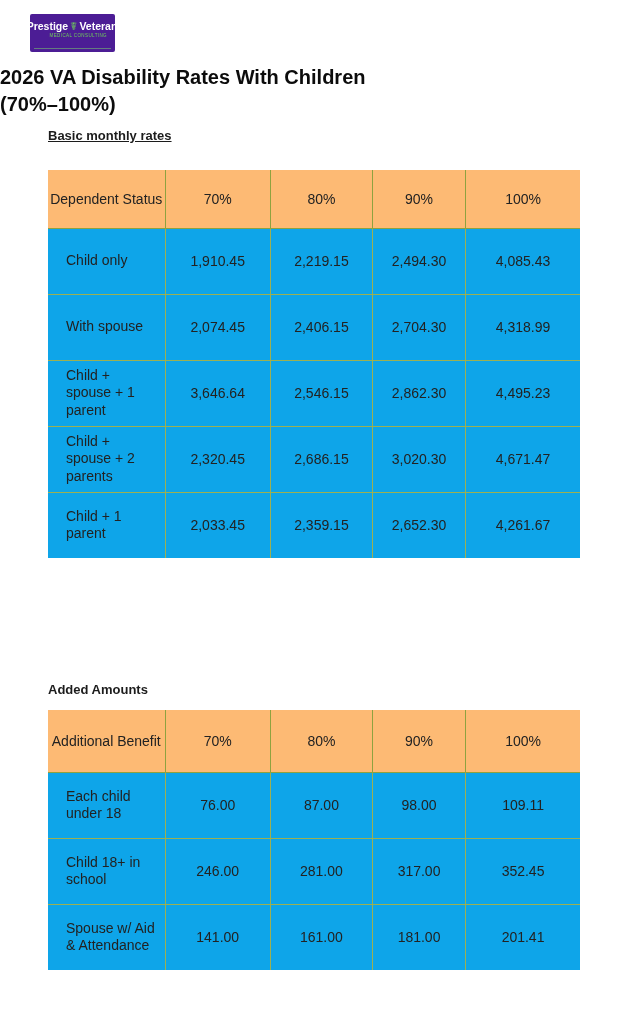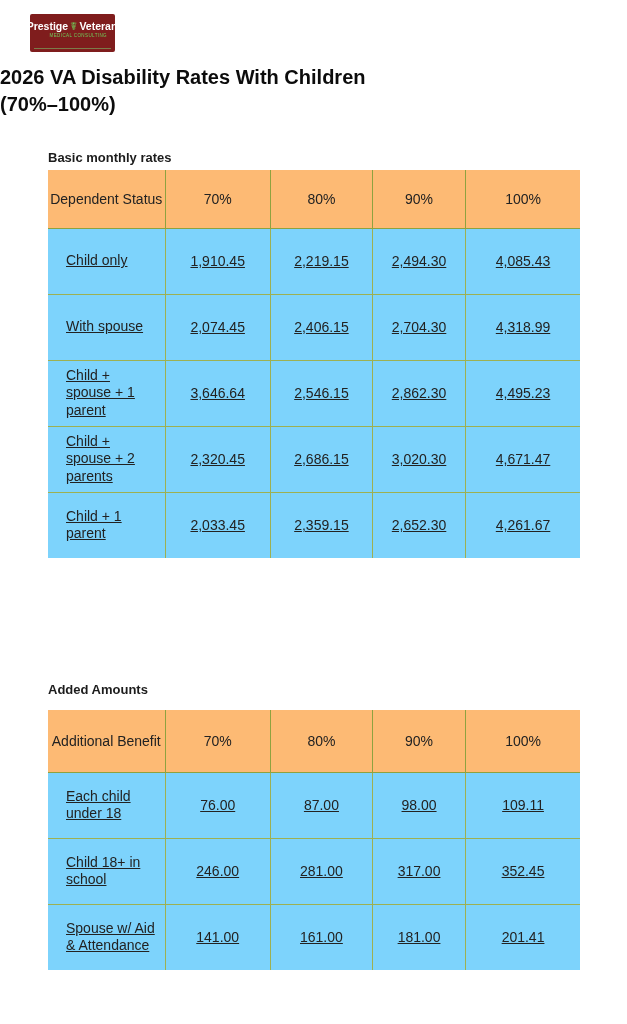--- a/index.html
+++ b/index.html
@@ -9,21 +9,21 @@
     position: relative;
     font-family: "Liberation Sans", sans-serif;
     color: #222;
     overflow: hidden;
   }
 
   
   .logo {
     position: absolute; left: 30px; top: 14px;
     width: 85px; height: 38px;
-    background: #7f1d1d;
+    background: #4c1d95;
     border-radius: 2px;
     padding: 7px 5px 3px 4px;
   }
   .logo-row {
     display: flex; align-items: center; justify-content: center;
     gap: 2px;
     color: #ffffff; font-weight: bold; font-size: 10.5px; line-height: 11px;
     white-space: nowrap;
   }
   .caduceus { color: #6fcf5a; font-size: 11px; font-weight: normal; }
@@ -41,21 +41,21 @@
     position: absolute; top: 64px; left: 0; right: 0;
     font-size: 20px; line-height: 27px; font-weight: bold;
     color: #0c0c0c;
   }
 
   
   .section-label {
     position: absolute; left: 48px;
     font-size: 13px; font-weight: bold; color: #1c1c1c;
   }
-  .section-label.first  { top: 150px; }
+  .section-label.first  { top: 128px; text-decoration: underline; }
   .section-label.second { top: 682px; }
 
   
   table.rates {
     position: absolute; left: 48px;
     width: 532px;
     border-collapse: collapse;
     table-layout: fixed;
   }
   table.rates.first  { top: 170px; }
@@ -76,23 +76,22 @@
     vertical-align: middle;
   }
   table.rates thead th {
     background: #fdba74;
     border-color: #8ea23f;
     height: 58px;
     line-height: 1.3;
   }
   table.rates.second thead th { height: 62px; }
   table.rates tbody td, table.rates tbody th {
-    background: #7dd3fc;
+    background: #0ea5e9;
     height: 66px;
-    text-decoration: underline;
   }
   table.rates tbody th.row-label {
     text-align: left;
     padding-left: 18px;
     padding-right: 8px;
     line-height: 1.25;
   }
   
   table.rates tr > *:first-child { border-left: none; }
   table.rates tr > *:last-child  { border-right: none; }

